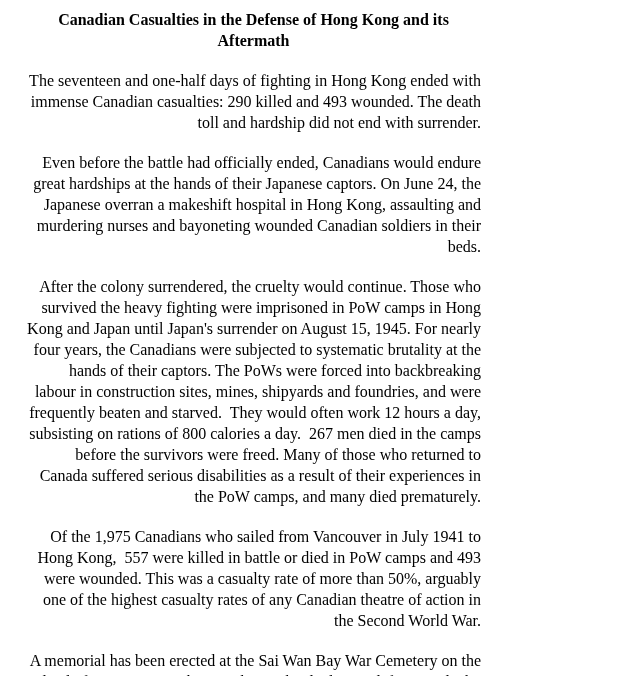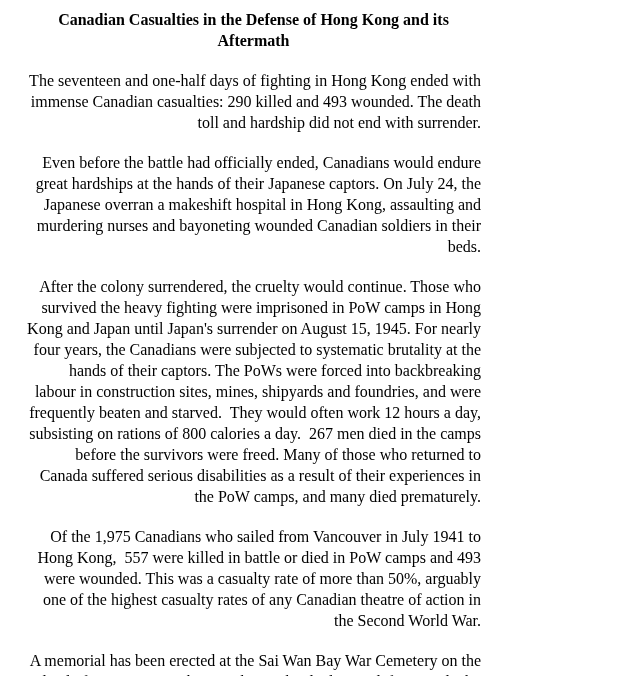--- a/index.html
+++ b/index.html
@@ -33,21 +33,21 @@
   }
 </style>
 </head>
 <body>
 
 <div class="page">
   <h1 class="doc-title">Canadian Casualties in the Defense of Hong Kong and its Aftermath</h1>
 
   <p class="doc-paragraph">The seventeen and one-half days of fighting in Hong Kong ended with immense Canadian casualties: 290 killed and 493 wounded. The death toll and hardship did not end with surrender.</p>
 
-  <p class="doc-paragraph">Even before the battle had officially ended, Canadians would endure great hardships at the hands of their Japanese captors. On July 24, the Japanese overran a makeshift hospital in Hong Kong, assaulting and murdering nurses and bayoneting wounded Canadian soldiers in their beds.</p>
+  <p class="doc-paragraph">Even before the battle had officially ended, Canadians would endure great hardships at the hands of their Japanese captors. On June 24, the Japanese overran a makeshift hospital in Hong Kong, assaulting and murdering nurses and bayoneting wounded Canadian soldiers in their beds.</p>
 
   <p class="doc-paragraph">After the colony surrendered, the cruelty would continue. Those who survived the heavy fighting were imprisoned in PoW camps in Hong Kong and Japan until Japan's surrender on August 15, 1945. For nearly four years, the Canadians were subjected to systematic brutality at the hands of their captors. The PoWs were forced into backbreaking labour in construction sites, mines, shipyards and foundries, and were frequently beaten and starved.  They would often work 12 hours a day, subsisting on rations of 800 calories a day.  267 men died in the camps before the survivors were freed. Many of those who returned to Canada suffered serious disabilities as a result of their experiences in the PoW camps, and many died prematurely.</p>
 
   <p class="doc-paragraph">Of the 1,975 Canadians who sailed from Vancouver in July 1941 to Hong Kong,  557 were killed in battle or died in PoW camps and 493 were wounded. This was a casualty rate of more than 50%, arguably one of the highest casualty rates of any Canadian theatre of action in the Second World War.</p>
 
   <p class="doc-paragraph">A memorial has been erected at the Sai Wan Bay War Cemetery on the island of Hong Kong to honour those who died in its defence and who have no known grave. On this memorial are inscribed the names of over 2,000 people, 228 of them Canadian.  Below the memorial, in the Sai Wan Bay War Cemetery, 283 soldiers of the Canadian Army are buried, including 107 who are unidentified.  Twenty Canadians including one unknown are buried in Stanley Military Cemetery in the southern part of Hong Kong island.</p>
 
 </div>
 
 </body></html>

